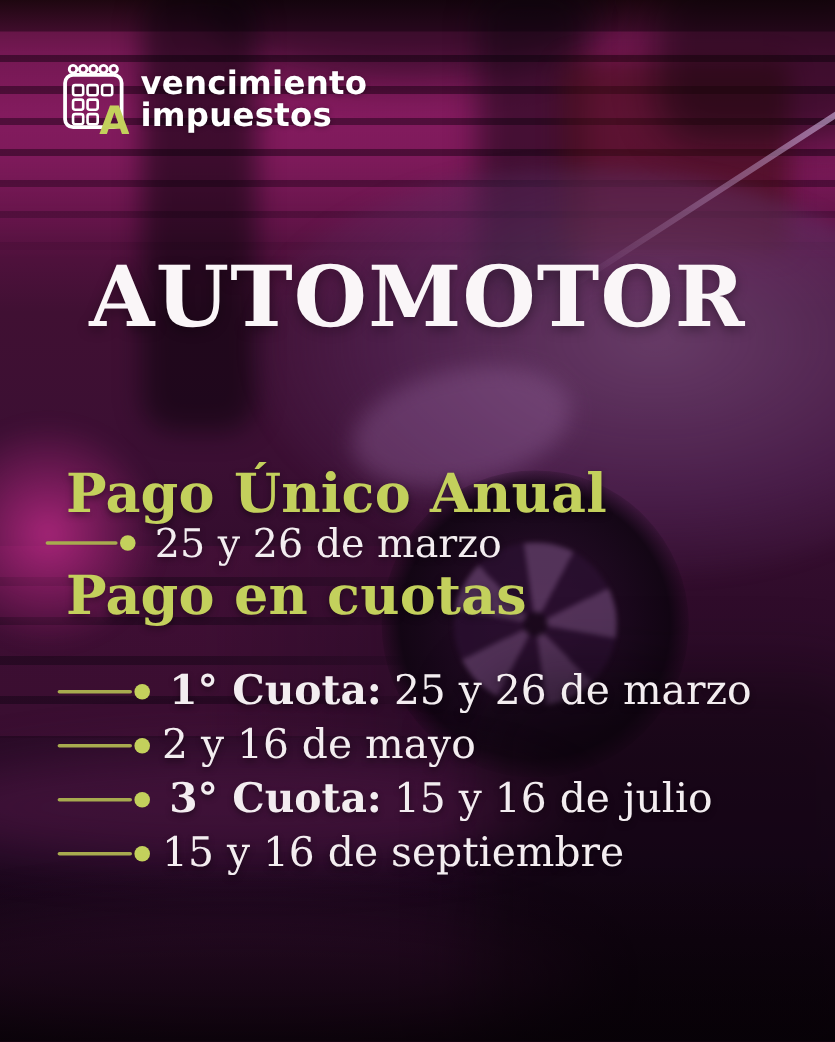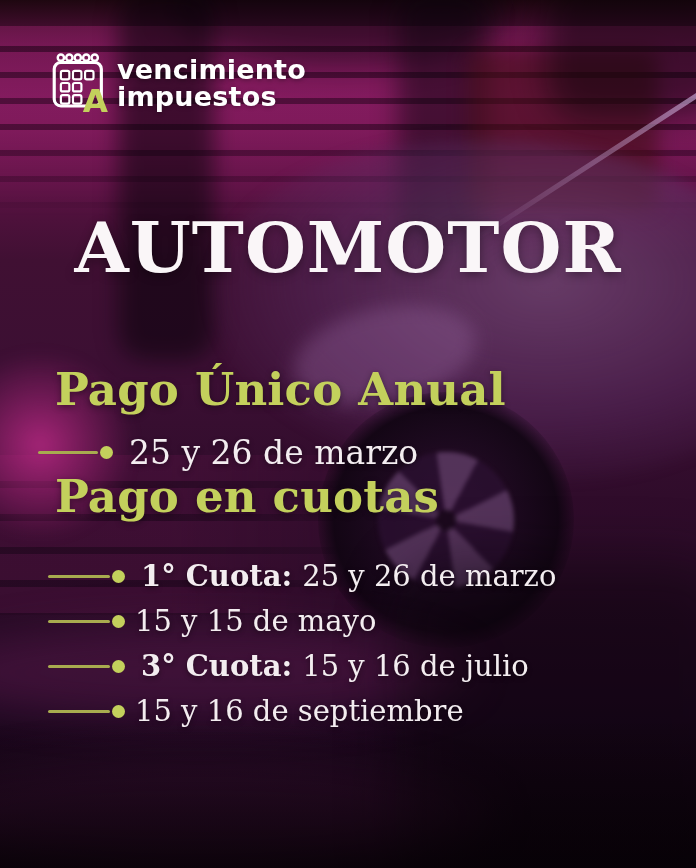--- a/index.html
+++ b/index.html
@@ -84,35 +84,35 @@
   
   .logo{position:absolute;top:50px;left:50px;display:flex;align-items:center;gap:9px;z-index:5;}
   .logo svg{display:block;}
   .logo-text{font-family:"DejaVu Sans",sans-serif;color:#ffffff;font-size:27px;
     line-height:27px;letter-spacing:.2px;text-shadow:0 1px 4px rgba(0,0,0,.35);font-weight:bold;}
   .page-title{position:absolute;top:206px;left:0;width:100%;text-align:center;z-index:5;
     font-size:70px;font-weight:bold;color:var(--title_color);letter-spacing:1px;
     text-shadow:0 3px 10px rgba(0,0,0,.35);}
   .section-heading{position:absolute;left:55px;z-index:5;font-size:45px;font-weight:bold;
     color:var(--accent);letter-spacing:.2px;text-shadow:0 2px 6px rgba(0,0,0,.4);}
-  .h-anual{top:363px;}
+  .h-anual{top:385px;}
   .h-cuotas{top:470px;}
   .row{position:absolute;display:flex;align-items:center;z-index:5;
     color:var(--text_primary);font-size:33px;text-shadow:0 2px 5px rgba(0,0,0,.4);}
   .row-anual{top:432px;left:38px;height:40px;}
   .b-line{display:inline-block;height:3px;background:var(--accent_dim);border-radius:2px;}
   .b-line-anual{width:60px;}
   .b-line-cuota{width:62px;}
   .b-dot{display:inline-block;width:13px;height:13px;border-radius:50%;
     background:var(--accent);margin-left:2px;flex:0 0 auto;}
   .row .dates{margin-left:16px;white-space:nowrap;}
   .cuota-list{position:absolute;top:558px;left:48px;z-index:5;
     display:flex;flex-direction:column;row-gap:9px;}
   .cuota-row{display:flex;align-items:center;height:36px;
-    color:var(--text_primary);font-size:29px;text-shadow:0 2px 5px rgba(0,0,0,.4);}
+    color:var(--text_primary);font-size:34px;text-shadow:0 2px 5px rgba(0,0,0,.4);}
   .cuota-label{font-weight:bold;margin-left:16px;white-space:nowrap;}
   .cuota-dates{margin-left:10px;white-space:nowrap;}
 </style>
 </head>
 <body>
 
 <div class="poster">
 
   <div class="layer blinds-top"></div>
   <div class="layer branch"></div>
@@ -170,21 +170,21 @@
   <div class="cuota-list">
     <div class="cuota-row">
       <span class="b-line b-line-cuota"></span>
       <span class="b-dot"></span>
       <span class="cuota-label">1° Cuota:</span>
       <span class="cuota-dates">25 y 26 de marzo</span>
     </div>
     <div class="cuota-row">
       <span class="b-line b-line-cuota"></span>
       <span class="b-dot"></span>
-      <span class="cuota-dates">15 y 15 de mayo</span>
+      <span class="cuota-dates">2 y 16 de mayo</span>
     </div>
     <div class="cuota-row">
       <span class="b-line b-line-cuota"></span>
       <span class="b-dot"></span>
       <span class="cuota-label">3° Cuota:</span>
       <span class="cuota-dates">15 y 16 de julio</span>
     </div>
     <div class="cuota-row">
       <span class="b-line b-line-cuota"></span>
       <span class="b-dot"></span>

